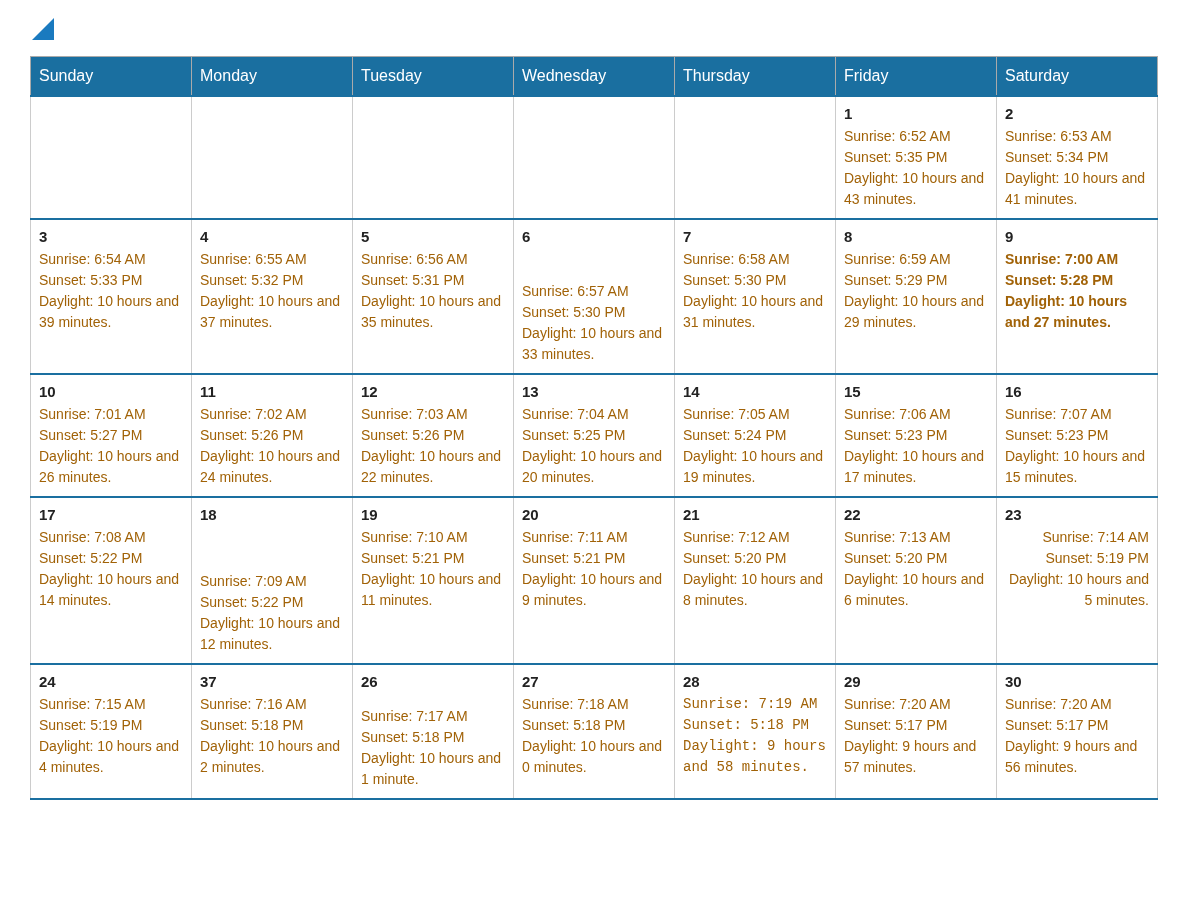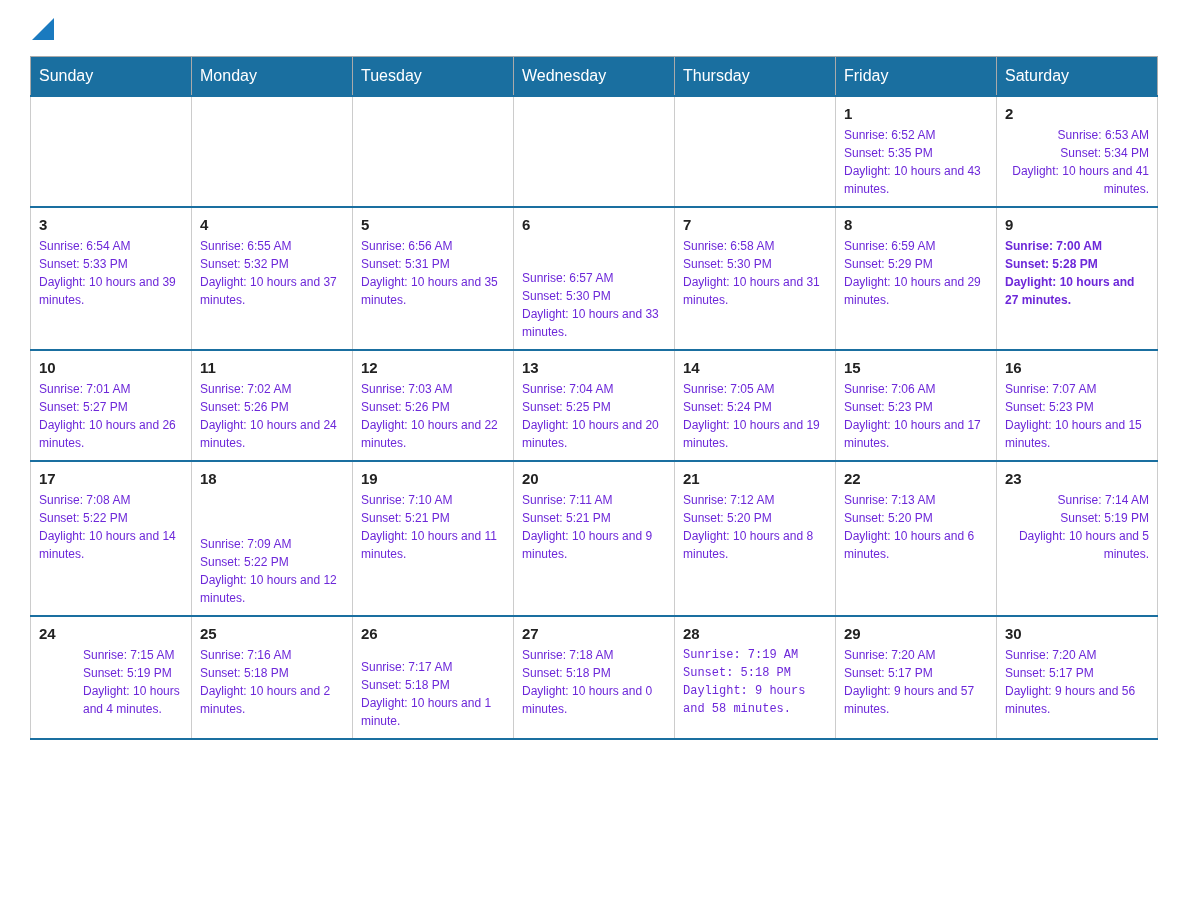--- a/index.html
+++ b/index.html
@@ -59,23 +59,23 @@
       color: #333;
     }
     .day-number {
       font-size: 15px;
       font-weight: bold;
       color: #222;
       display: block;
       margin-bottom: 4px;
     }
     .day-info {
-      font-size: 12px;
+      font-size: 14px;
       line-height: 1.5;
-      color: #6d28d9;
+      color: #a16207;
     }
     .empty-cell {
       background: #fff;
     }
     tr {
       border-bottom: 2px solid #1a6fa0;
     }
     .logo-row {
       display: flex;
       align-items: center;
@@ -125,21 +125,21 @@
         <td class="empty-cell"></td>
         <td class="empty-cell"></td>
         <td>
           <span class="day-number">1</span>
           <div class="day-info" style="white-space: pre-line;">Sunrise: 6:52 AM
 Sunset: 5:35 PM
 Daylight: 10 hours and 43 minutes.</div>
         </td>
         <td>
           <span class="day-number">2</span>
-          <div class="day-info" style="white-space: pre-line; text-align: right;">Sunrise: 6:53 AM
+          <div class="day-info" style="white-space: pre-line;">Sunrise: 6:53 AM
 Sunset: 5:34 PM
 Daylight: 10 hours and 41 minutes.</div>
         </td>
       </tr>
       <tr>
         <td>
           <span class="day-number">3</span>
           <div class="day-info" style="white-space: pre-line;">Sunrise: 6:54 AM
 Sunset: 5:33 PM
 Daylight: 10 hours and 39 minutes.</div>
@@ -265,26 +265,26 @@
         <td>
           <span class="day-number">23</span>
           <div class="day-info" style="white-space: pre-line; text-align: right;">Sunrise: 7:14 AM
 Sunset: 5:19 PM
 Daylight: 10 hours and 5 minutes.</div>
         </td>
       </tr>
       <tr>
         <td>
           <span class="day-number">24</span>
-          <div class="day-info" style="white-space: pre-line; margin-left: 44px;">Sunrise: 7:15 AM
+          <div class="day-info" style="white-space: pre-line;">Sunrise: 7:15 AM
 Sunset: 5:19 PM
 Daylight: 10 hours and 4 minutes.</div>
         </td>
         <td>
-          <span class="day-number">25</span>
+          <span class="day-number">37</span>
           <div class="day-info" style="white-space: pre-line;">Sunrise: 7:16 AM
 Sunset: 5:18 PM
 Daylight: 10 hours and 2 minutes.</div>
         </td>
         <td>
           <span class="day-number">26</span>
           <div class="day-info" style="white-space: pre-line; margin-top: 16px;">Sunrise: 7:17 AM
 Sunset: 5:18 PM
 Daylight: 10 hours and 1 minute.</div>
         </td>

